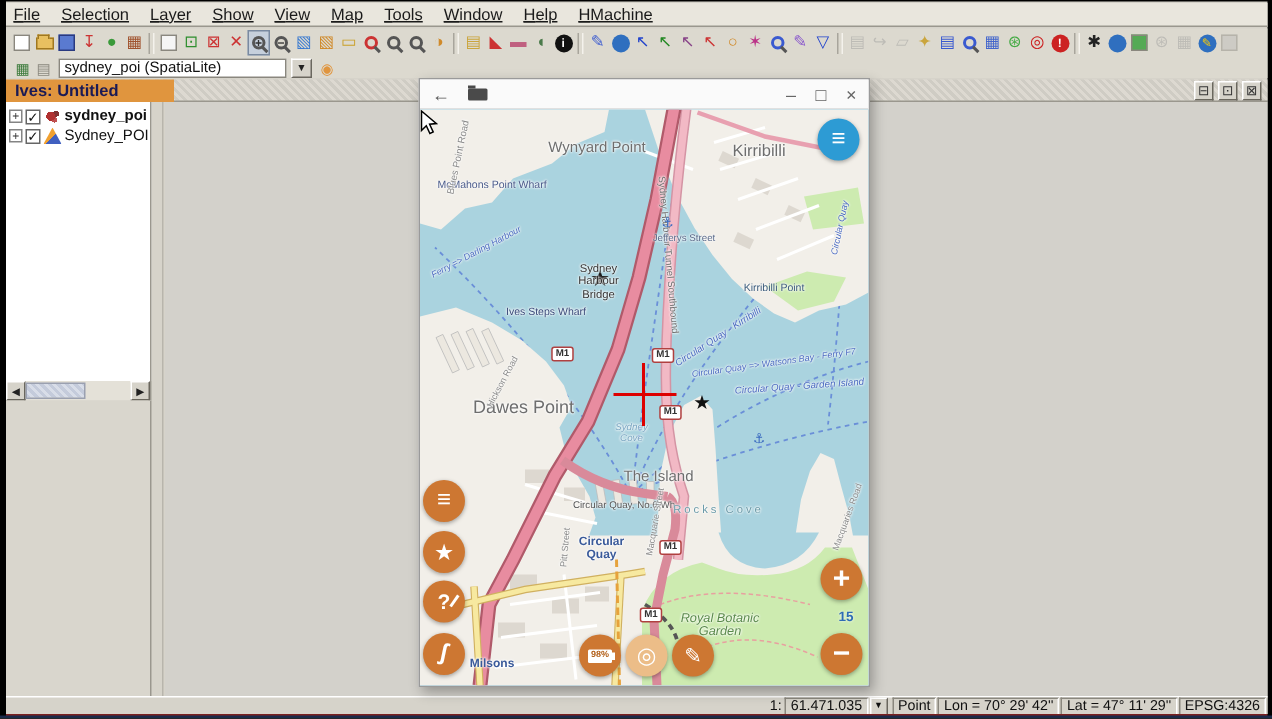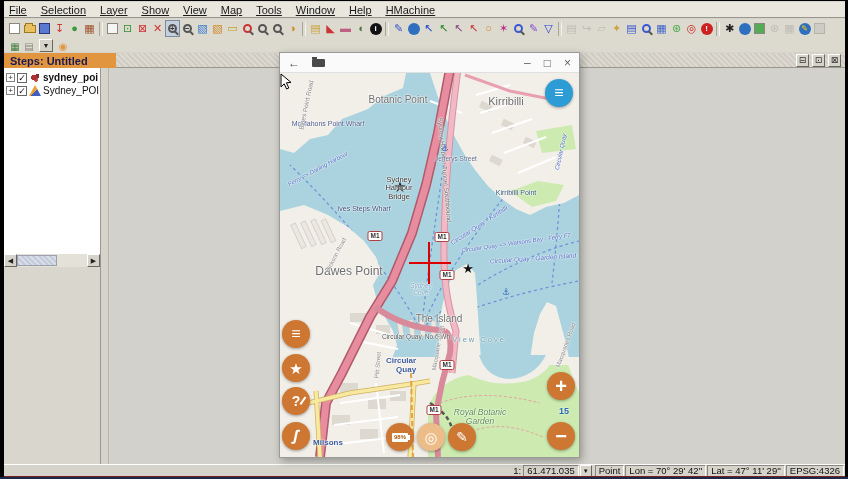--- a/index.html
+++ b/index.html
@@ -271,26 +271,29 @@
         <span class="tbico">
           <span class="circ" style="background: rgb(47, 111, 191); color: rgb(255, 204, 0);">✎</span>
         </span>
         <span class="tbico">
           <span class="sq" style="background: rgb(187, 187, 187); opacity: 0.45;"></span>
         </span>
       </div>
 
     <div id="layer-bar">
       <span><span class="lbico" style="color: rgb(58, 122, 58);">▦</span><span class="lbico" style="color: rgb(138, 135, 126);">▤</span></span>
+      <div id="layer-combo">
+        <span>sydney_poi (SpatiaLite)</span>
+      </div>
       <div id="combo-arrow">▼</div>
       <span><span class="lbico" style="color: rgb(224, 149, 62);">◉</span></span>
     </div>
 
     <div id="view-titlebar">
-      <div id="view-title">Steps: Untitled</div>
+      <div id="view-title">Ives: Untitled</div>
       <div id="frame-buttons">
           <span class="fbtn">⊟</span>
           <span class="fbtn">⊡</span>
           <span class="fbtn">⊠</span>
         </div>
     </div>
 
     <div id="tree-panel">
       <div>
           <div class="tree-row">
@@ -425,48 +428,48 @@
         <g stroke="#f7e9a0" stroke-width="3.5" fill="none">
           <path d="M20,332 L70,320 L138,310 L150,308"></path>
             <path d="M36,318 L40,384"></path>
             <path d="M134,310 L130,384"></path>
         </g>
 
         <path d="M131,300 L133,384" stroke="#e6a23c" stroke-width="2" stroke-dasharray="5,3" fill="none"></path>
       </svg>
 
       <div>
-          <span class="mlabel" style="left: 118px; top: 26px; font-size: 10px; color: rgb(110, 110, 110); transform: translate(-50%, -50%);">Botanic Point</span>
+          <span class="mlabel" style="left: 118px; top: 26px; font-size: 10px; color: rgb(110, 110, 110); transform: translate(-50%, -50%);">Wynyard Point</span>
           <span class="mlabel" style="left: 226px; top: 28px; font-size: 11px; color: rgb(110, 110, 110); transform: translate(-50%, -50%);">Kirribilli</span>
           <span class="mlabel" style="left: 48px; top: 51px; font-size: 7px; color: rgb(74, 90, 138); transform: translate(-50%, -50%);">McMahons Point Wharf</span>
           <span class="mlabel" style="left: 26px; top: 32px; font-size: 6.5px; color: rgb(138, 138, 138); transform: translate(-50%, -50%) rotate(-78deg);">Blues Point Road</span>
           <span class="mlabel" style="left: 165px; top: 97px; font-size: 6.5px; color: rgb(110, 110, 110); transform: translate(-50%, -50%) rotate(85deg);">Sydney Harbour Tunnel Southbound</span>
           <span class="mlabel" style="left: 176px; top: 86px; font-size: 6.5px; color: rgb(90, 106, 138); transform: translate(-50%, -50%);">Jefferys Street</span>
           <span class="mlabel" style="left: 236px; top: 120px; font-size: 7px; color: rgb(58, 90, 122); transform: translate(-50%, -50%);">Kirribilli Point</span>
           <span class="mlabel marker" style="left: 120px; top: 114px; font-size: 15px; color: rgb(17, 17, 17); transform: translate(-50%, -50%);">★</span>
           <span class="mlabel" style="left: 119px; top: 115px; font-size: 7.5px; color: rgb(51, 51, 51); transform: translate(-50%, -50%); white-space: pre-line; text-align: center;">Sydney
 Harbour
 Bridge</span>
           <span class="mlabel" style="left: 84px; top: 136px; font-size: 7px; color: rgb(58, 74, 122); transform: translate(-50%, -50%);">Ives Steps Wharf</span>
           <span class="mlabel" style="left: 69px; top: 199px; font-size: 12px; color: rgb(110, 110, 110); transform: translate(-50%, -50%);">Dawes Point</span>
           <span class="mlabel" style="left: 56px; top: 182px; font-size: 6px; color: rgb(138, 138, 138); transform: translate(-50%, -50%) rotate(-62deg);">Hickson Road</span>
           <span class="mlabel" style="left: 159px; top: 245px; font-size: 10px; color: rgb(110, 110, 110); transform: translate(-50%, -50%);">The Island</span>
           <span class="mlabel" style="left: 136px; top: 264px; font-size: 6.5px; color: rgb(85, 85, 85); transform: translate(-50%, -50%);">Circular Quay, No.6 Wh</span>
-          <span class="mlabel" style="left: 121px; top: 293px; font-size: 8px; color: rgb(58, 90, 154); transform: translate(-50%, -50%); font-weight: bold; white-space: pre-line; text-align: right;">Circular
+          <span class="mlabel" style="left: 121px; top: 293px; font-size: 8px; color: rgb(58, 90, 154); transform: translate(-50%, -50%); font-weight: bold; white-space: pre-line; text-align: center;">Circular
 Quay</span>
           <span class="mlabel" style="left: 98px; top: 292px; font-size: 6px; color: rgb(138, 138, 138); transform: translate(-50%, -50%) rotate(-85deg);">Pitt Street</span>
           <span class="mlabel" style="left: 48px; top: 370px; font-size: 8px; color: rgb(58, 90, 154); transform: translate(-50%, -50%); font-weight: bold;">Milsons</span>
           <span class="mlabel" style="left: 199px; top: 152px; font-size: 6.5px; color: rgb(74, 106, 192); transform: translate(-50%, -50%) rotate(-33deg); font-style: italic;">Circular Quay - Kirribilli</span>
           <span class="mlabel" style="left: 236px; top: 170px; font-size: 6px; color: rgb(74, 106, 192); transform: translate(-50%, -50%) rotate(-8deg); font-style: italic;">Circular Quay =&gt; Watsons Bay - Ferry F7</span>
           <span class="mlabel" style="left: 253px; top: 185px; font-size: 6.5px; color: rgb(74, 106, 192); transform: translate(-50%, -50%) rotate(-4deg); font-style: italic;">Circular Quay - Garden Island</span>
           <span class="mlabel" style="left: 38px; top: 96px; font-size: 6px; color: rgb(74, 106, 192); transform: translate(-50%, -50%) rotate(-28deg); font-style: italic;">Ferry =&gt; Darling Harbour</span>
           <span class="mlabel" style="left: 281px; top: 79px; font-size: 6px; color: rgb(74, 106, 192); transform: translate(-50%, -50%) rotate(-78deg); font-style: italic;">Circular Quay</span>
           <span class="mlabel" style="left: 141px; top: 216px; font-size: 6.5px; color: rgb(122, 166, 194); transform: translate(-50%, -50%); font-style: italic; white-space: pre-line; text-align: center;">Sydney
 Cove</span>
-          <span class="mlabel" style="left: 199px; top: 267px; font-size: 7.5px; color: rgb(106, 154, 168); transform: translate(-50%, -50%); letter-spacing: 2px;">View Cove</span>
+          <span class="mlabel" style="left: 199px; top: 267px; font-size: 7.5px; color: rgb(106, 154, 168); transform: translate(-50%, -50%); letter-spacing: 2px;">Rocks Cove</span>
           <span class="mlabel" style="left: 200px; top: 344px; font-size: 8.5px; color: rgb(90, 138, 74); transform: translate(-50%, -50%); font-style: italic; white-space: pre-line; text-align: center;">Royal Botanic
 Garden</span>
           <span class="mlabel" style="left: 158px; top: 275px; font-size: 6px; color: rgb(138, 138, 138); transform: translate(-50%, -50%) rotate(-80deg);">Macquarie Street</span>
           <span class="mlabel" style="left: 286px; top: 272px; font-size: 6px; color: rgb(138, 138, 138); transform: translate(-50%, -50%) rotate(-70deg);">Macquaries Road</span>
           <span class="mlabel marker" style="left: 188px; top: 196px; font-size: 13px; color: rgb(17, 17, 17); transform: translate(-50%, -50%);">★</span>
           <span class="mlabel marker" style="left: 165px; top: 76px; font-size: 9px; color: rgb(58, 106, 192); transform: translate(-50%, -50%);">⚓</span>
           <span class="mlabel marker" style="left: 226px; top: 220px; font-size: 9px; color: rgb(58, 106, 192); transform: translate(-50%, -50%);">⚓</span>
           <span class="mlabel shield" style="left: 95px; top: 163px; font-size: 7px; transform: translate(-50%, -50%);">M1</span>
           <span class="mlabel shield" style="left: 162px; top: 164px; font-size: 7px; transform: translate(-50%, -50%);">M1</span>
           <span class="mlabel shield" style="left: 167px; top: 202px; font-size: 7px; transform: translate(-50%, -50%);">M1</span>

